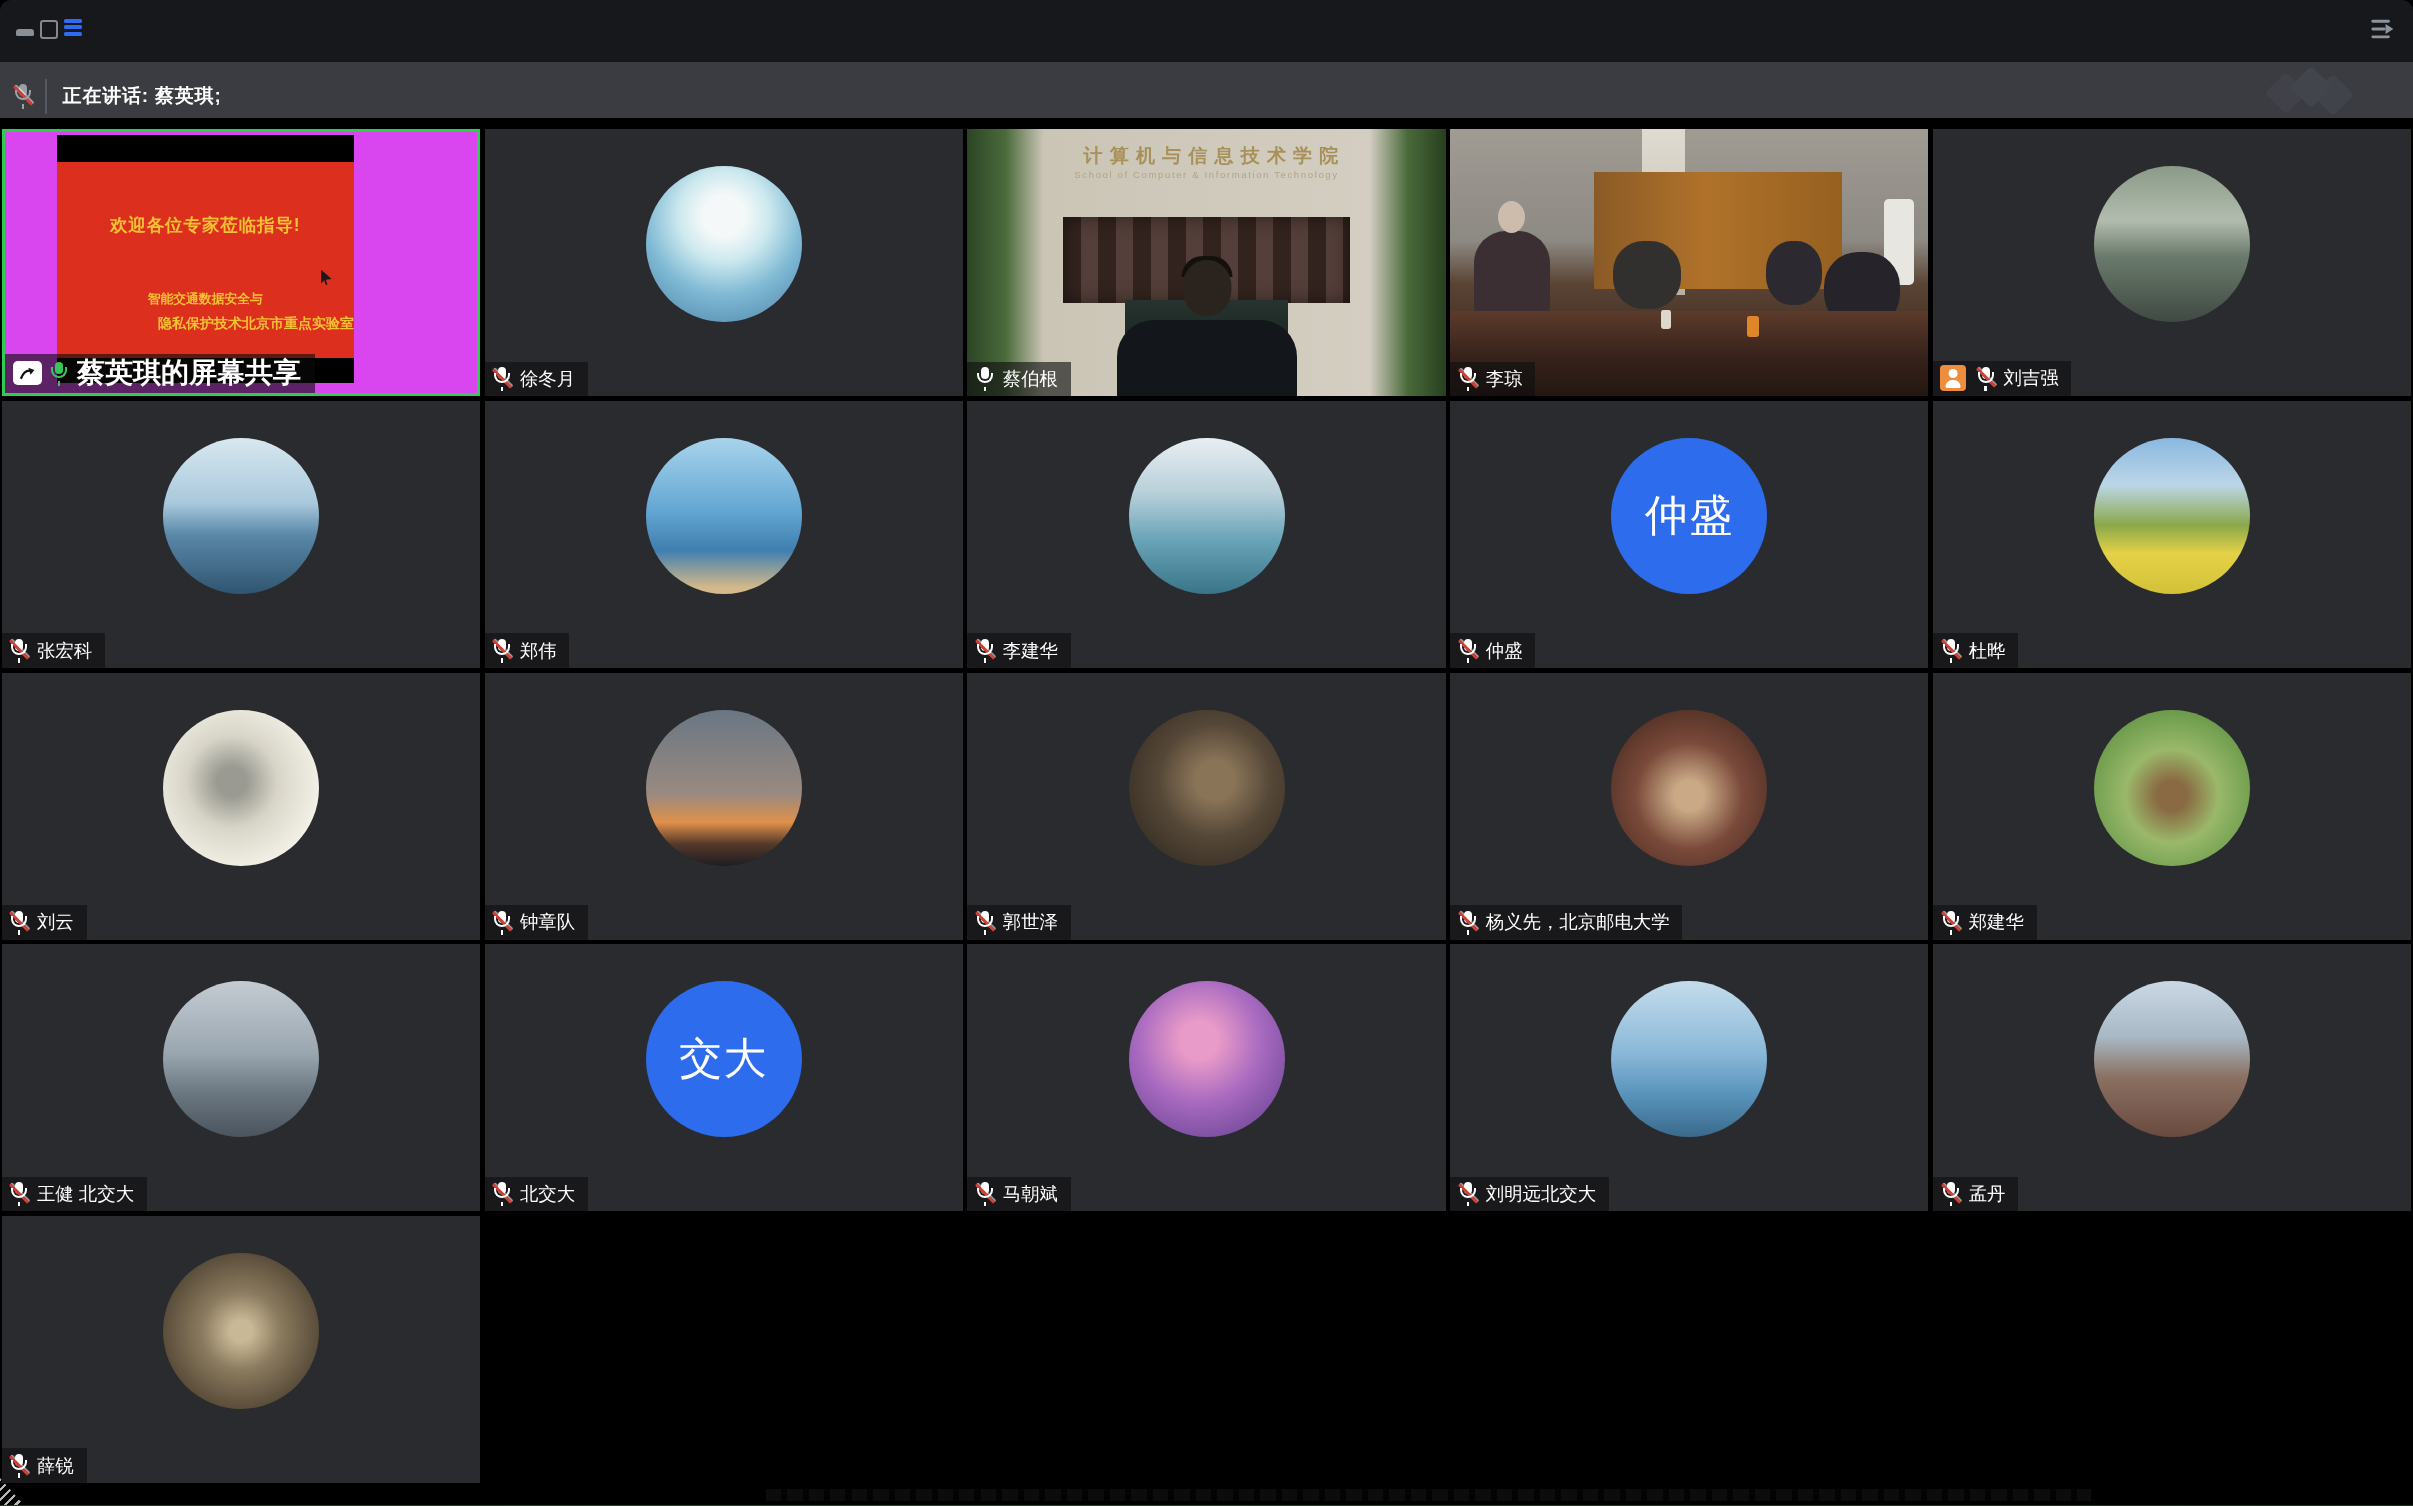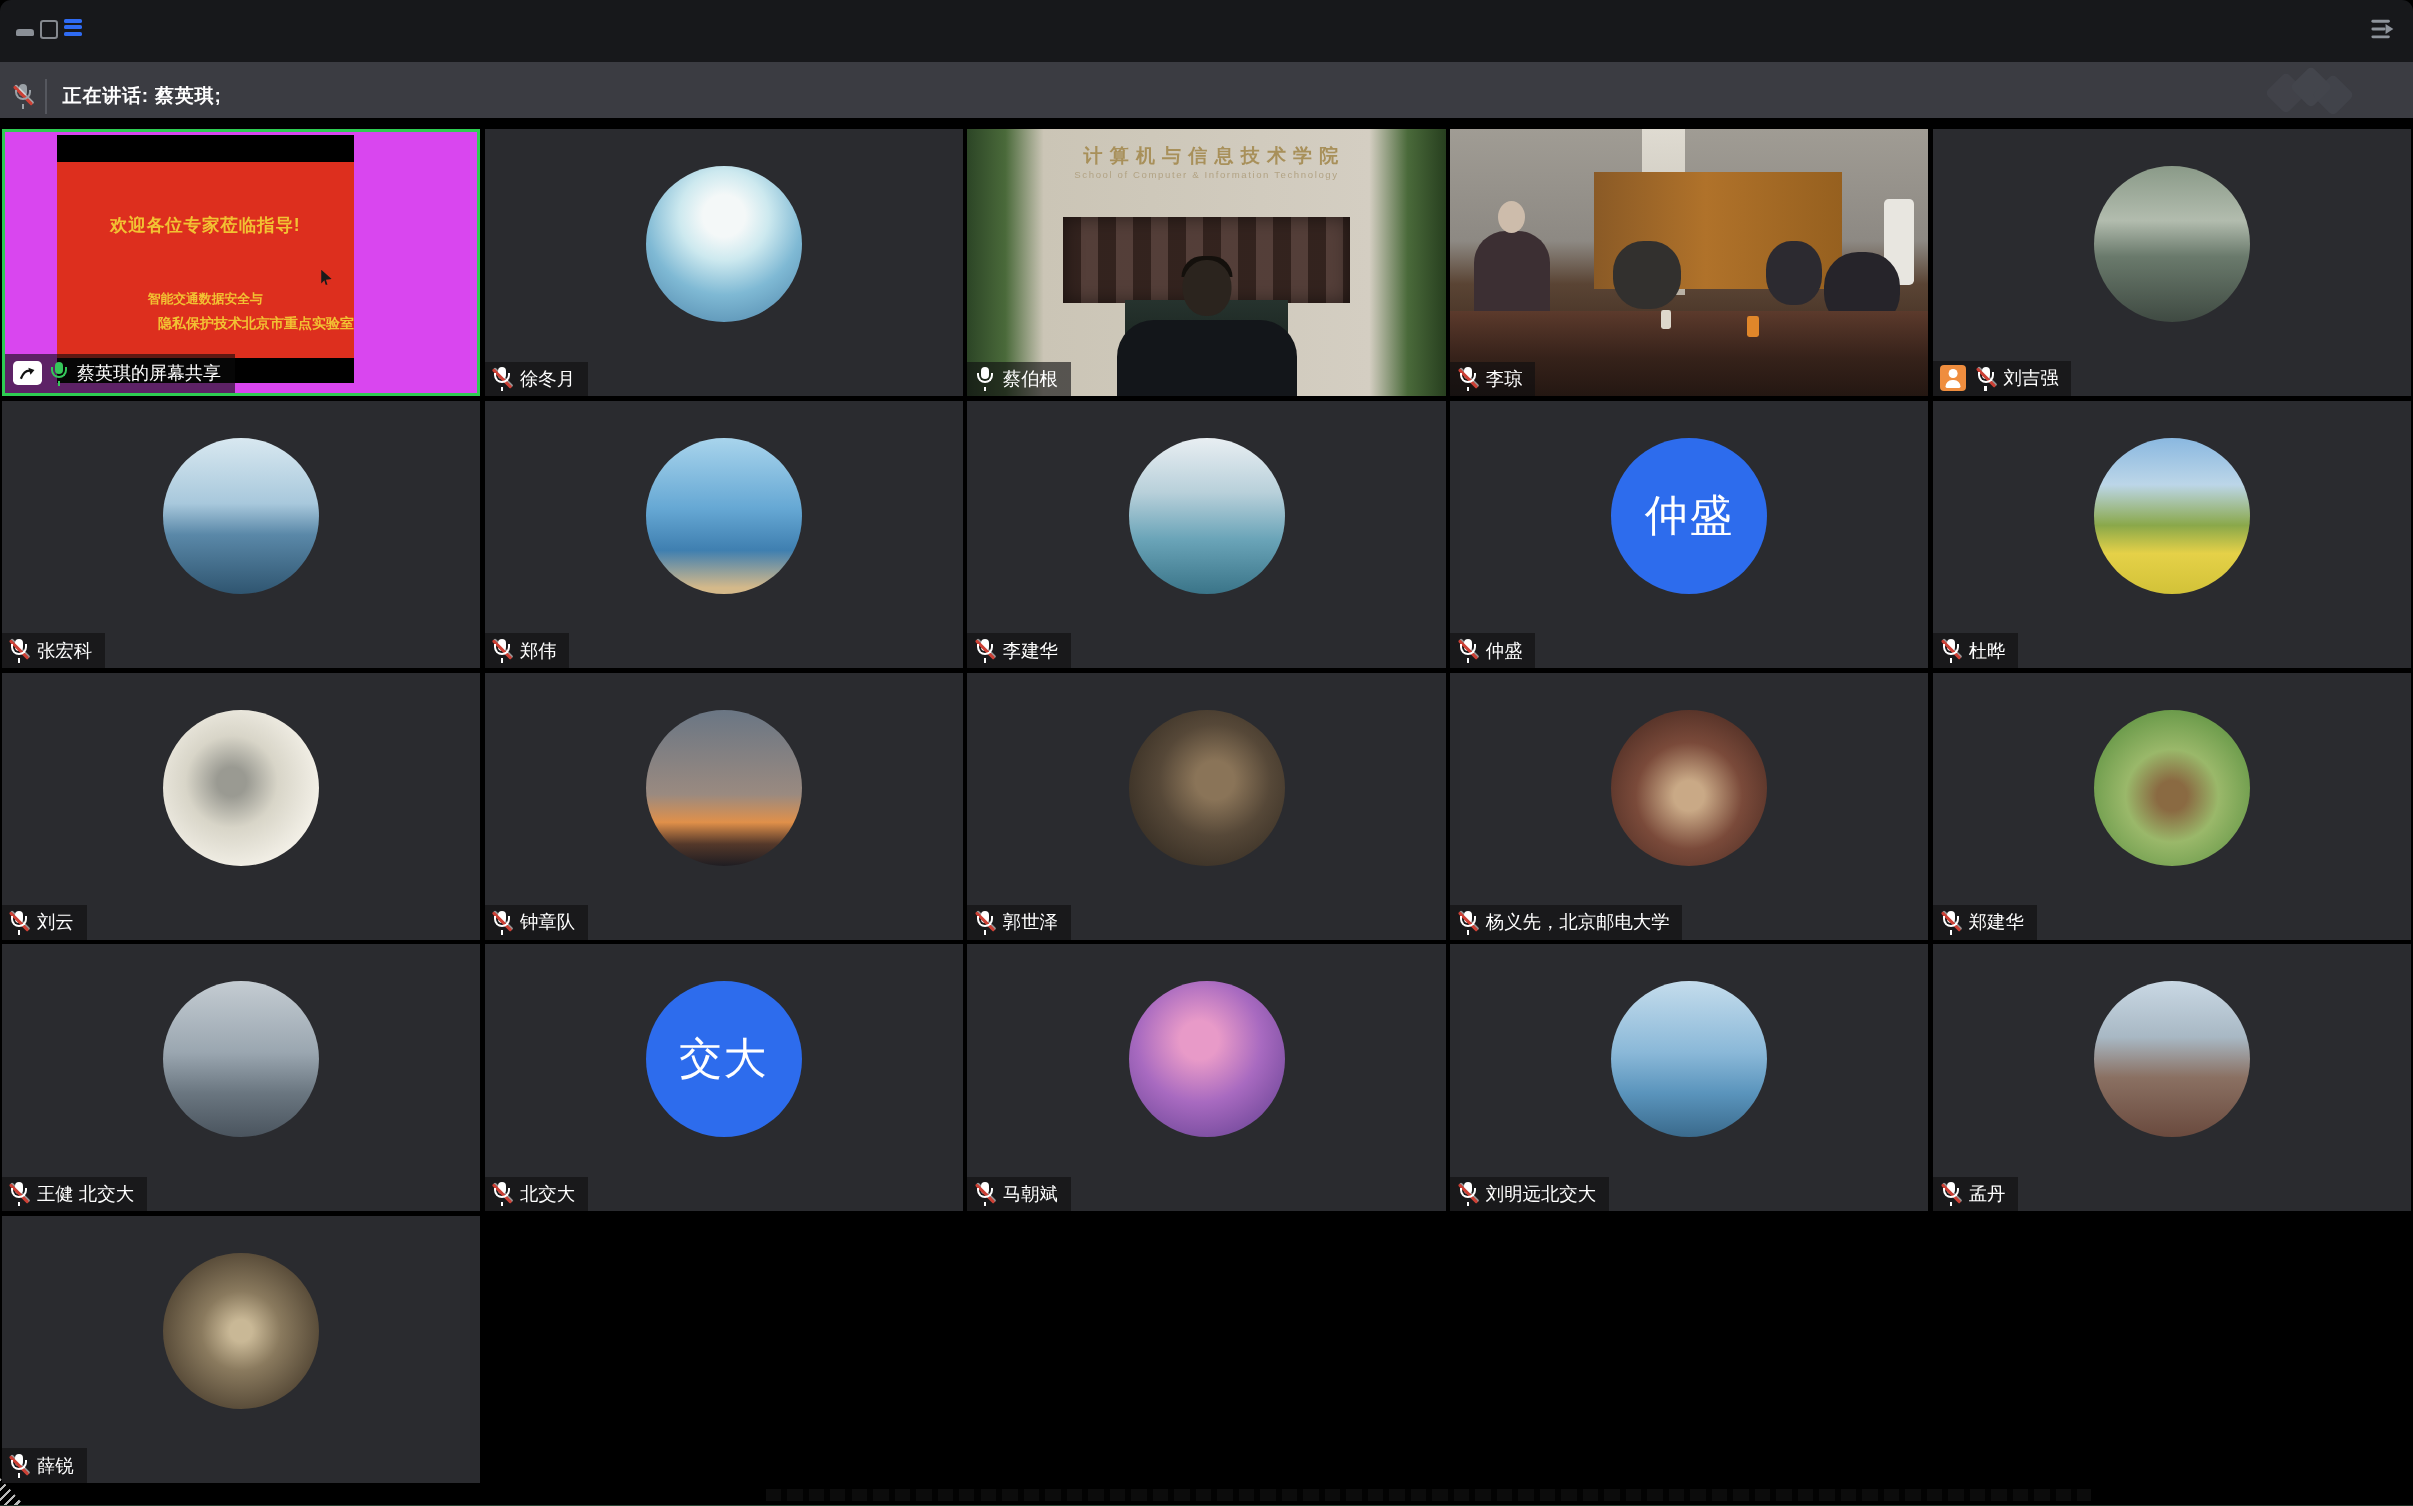--- a/index.html
+++ b/index.html
@@ -32,21 +32,21 @@
         grid-template-rows:repeat(5,1fr);gap:4.8px;background:#000;}
   .tile{position:relative;background:#2a2b2f;overflow:hidden;}
   .tile.share{border:3.2px solid #2ecc52;box-sizing:border-box;background:#d946ef;}
   .empty{background:#000;}
 
   
   .label{position:absolute;left:0;bottom:0;z-index:9;display:flex;align-items:center;gap:7.2px;
          background:rgba(14,14,16,.62);padding:4.8px 12.8px 4.8px 7.2px;max-width:95%;}
   .pname{color:#fff;font-size:18.4px;white-space:nowrap;line-height:24px;}
   .share .label{padding:7.2px 14.4px 7.2px 8px;background:rgba(10,10,10,.6);}
-  .share .pname{font-size:18px;font-weight:400;}
+  .share .pname{font-size:28px;font-weight:700;}
 
   
   .mic{position:relative;width:21px;height:25px;flex:0 0 auto;--mc:#fff;}
   .mic::before{content:"";position:absolute;left:6.4px;top:0.8px;width:8px;height:12px;border-radius:4px;background:var(--mc);}
   .mic::after{content:"";position:absolute;left:2.4px;top:6.4px;width:16px;height:10.4px;border:2.4px solid var(--mc);
               border-top:none;border-radius:0 0 8px 8px;box-sizing:border-box;}
   .mic .stem{position:absolute;left:9.2px;bottom:0;width:2.4px;height:4.8px;background:var(--mc);}
   .mic .slash{display:none;position:absolute;left:-2.4px;top:10.4px;width:26px;height:3.2px;background:#cc4035;
               border-radius:1.6px;transform:rotate(45deg);box-shadow:0 -1.6px 0 rgba(255,255,255,.55);}
   .mic[data-state="muted"] .slash{display:block;}

